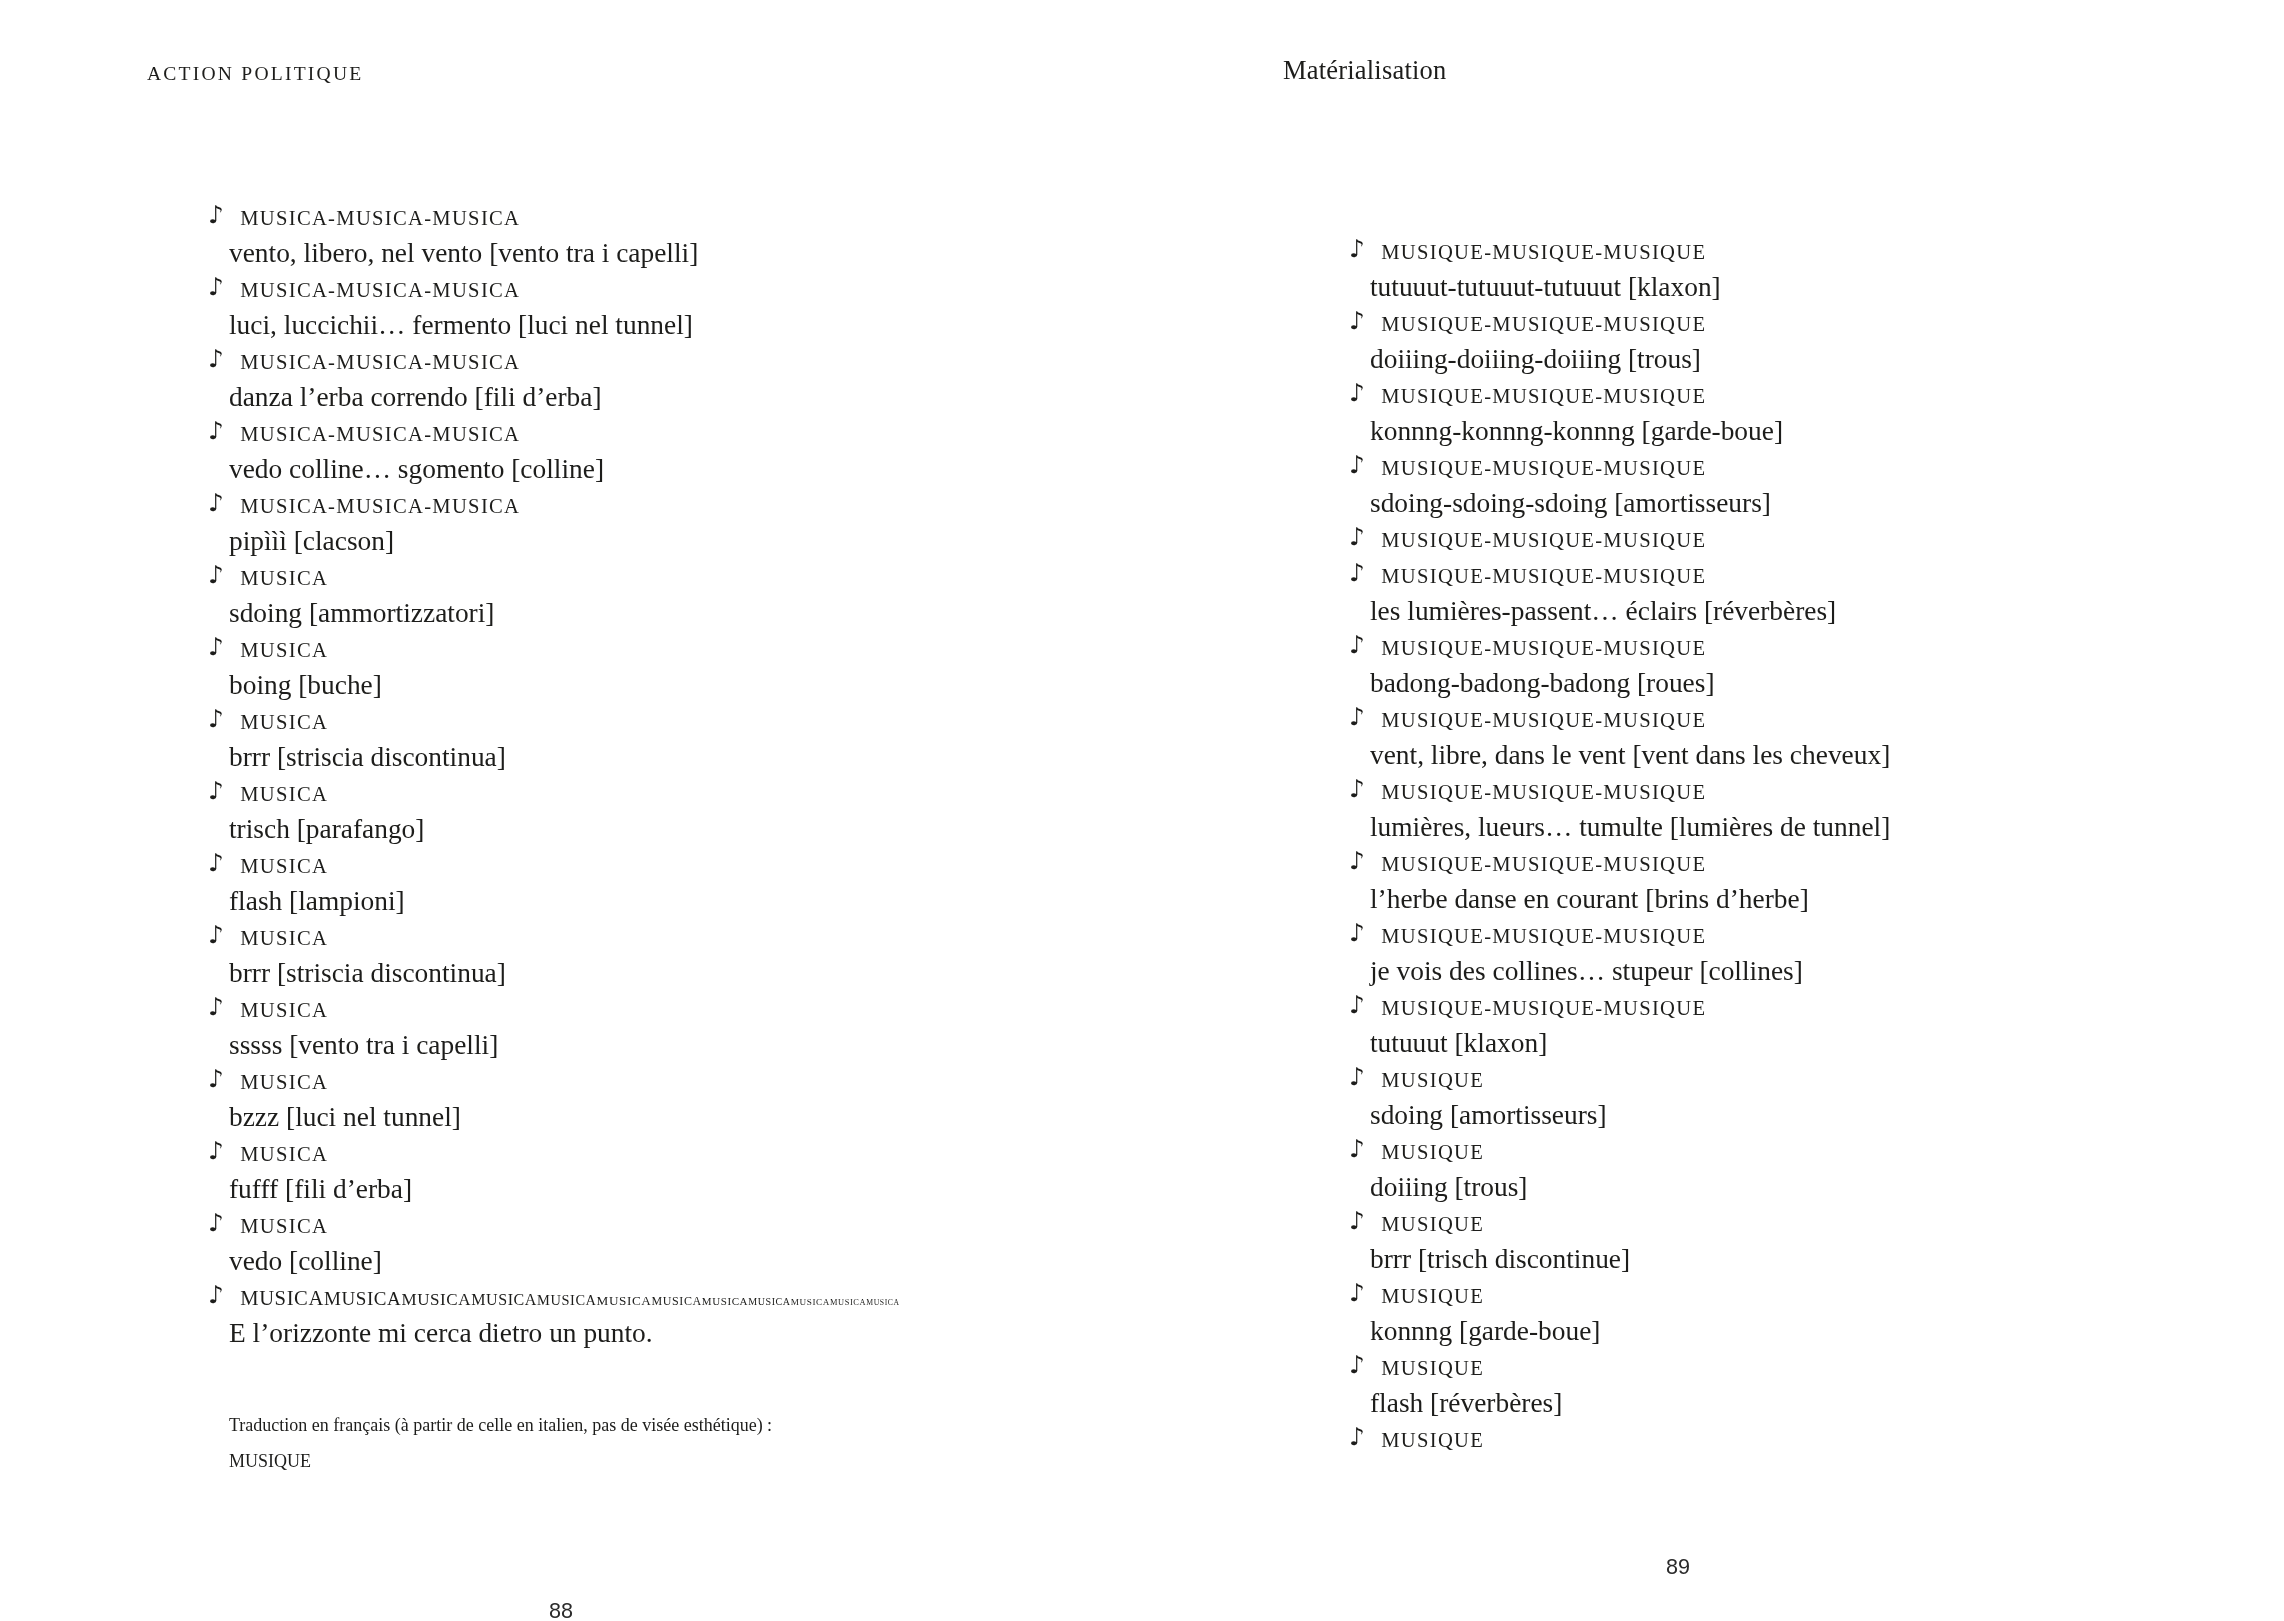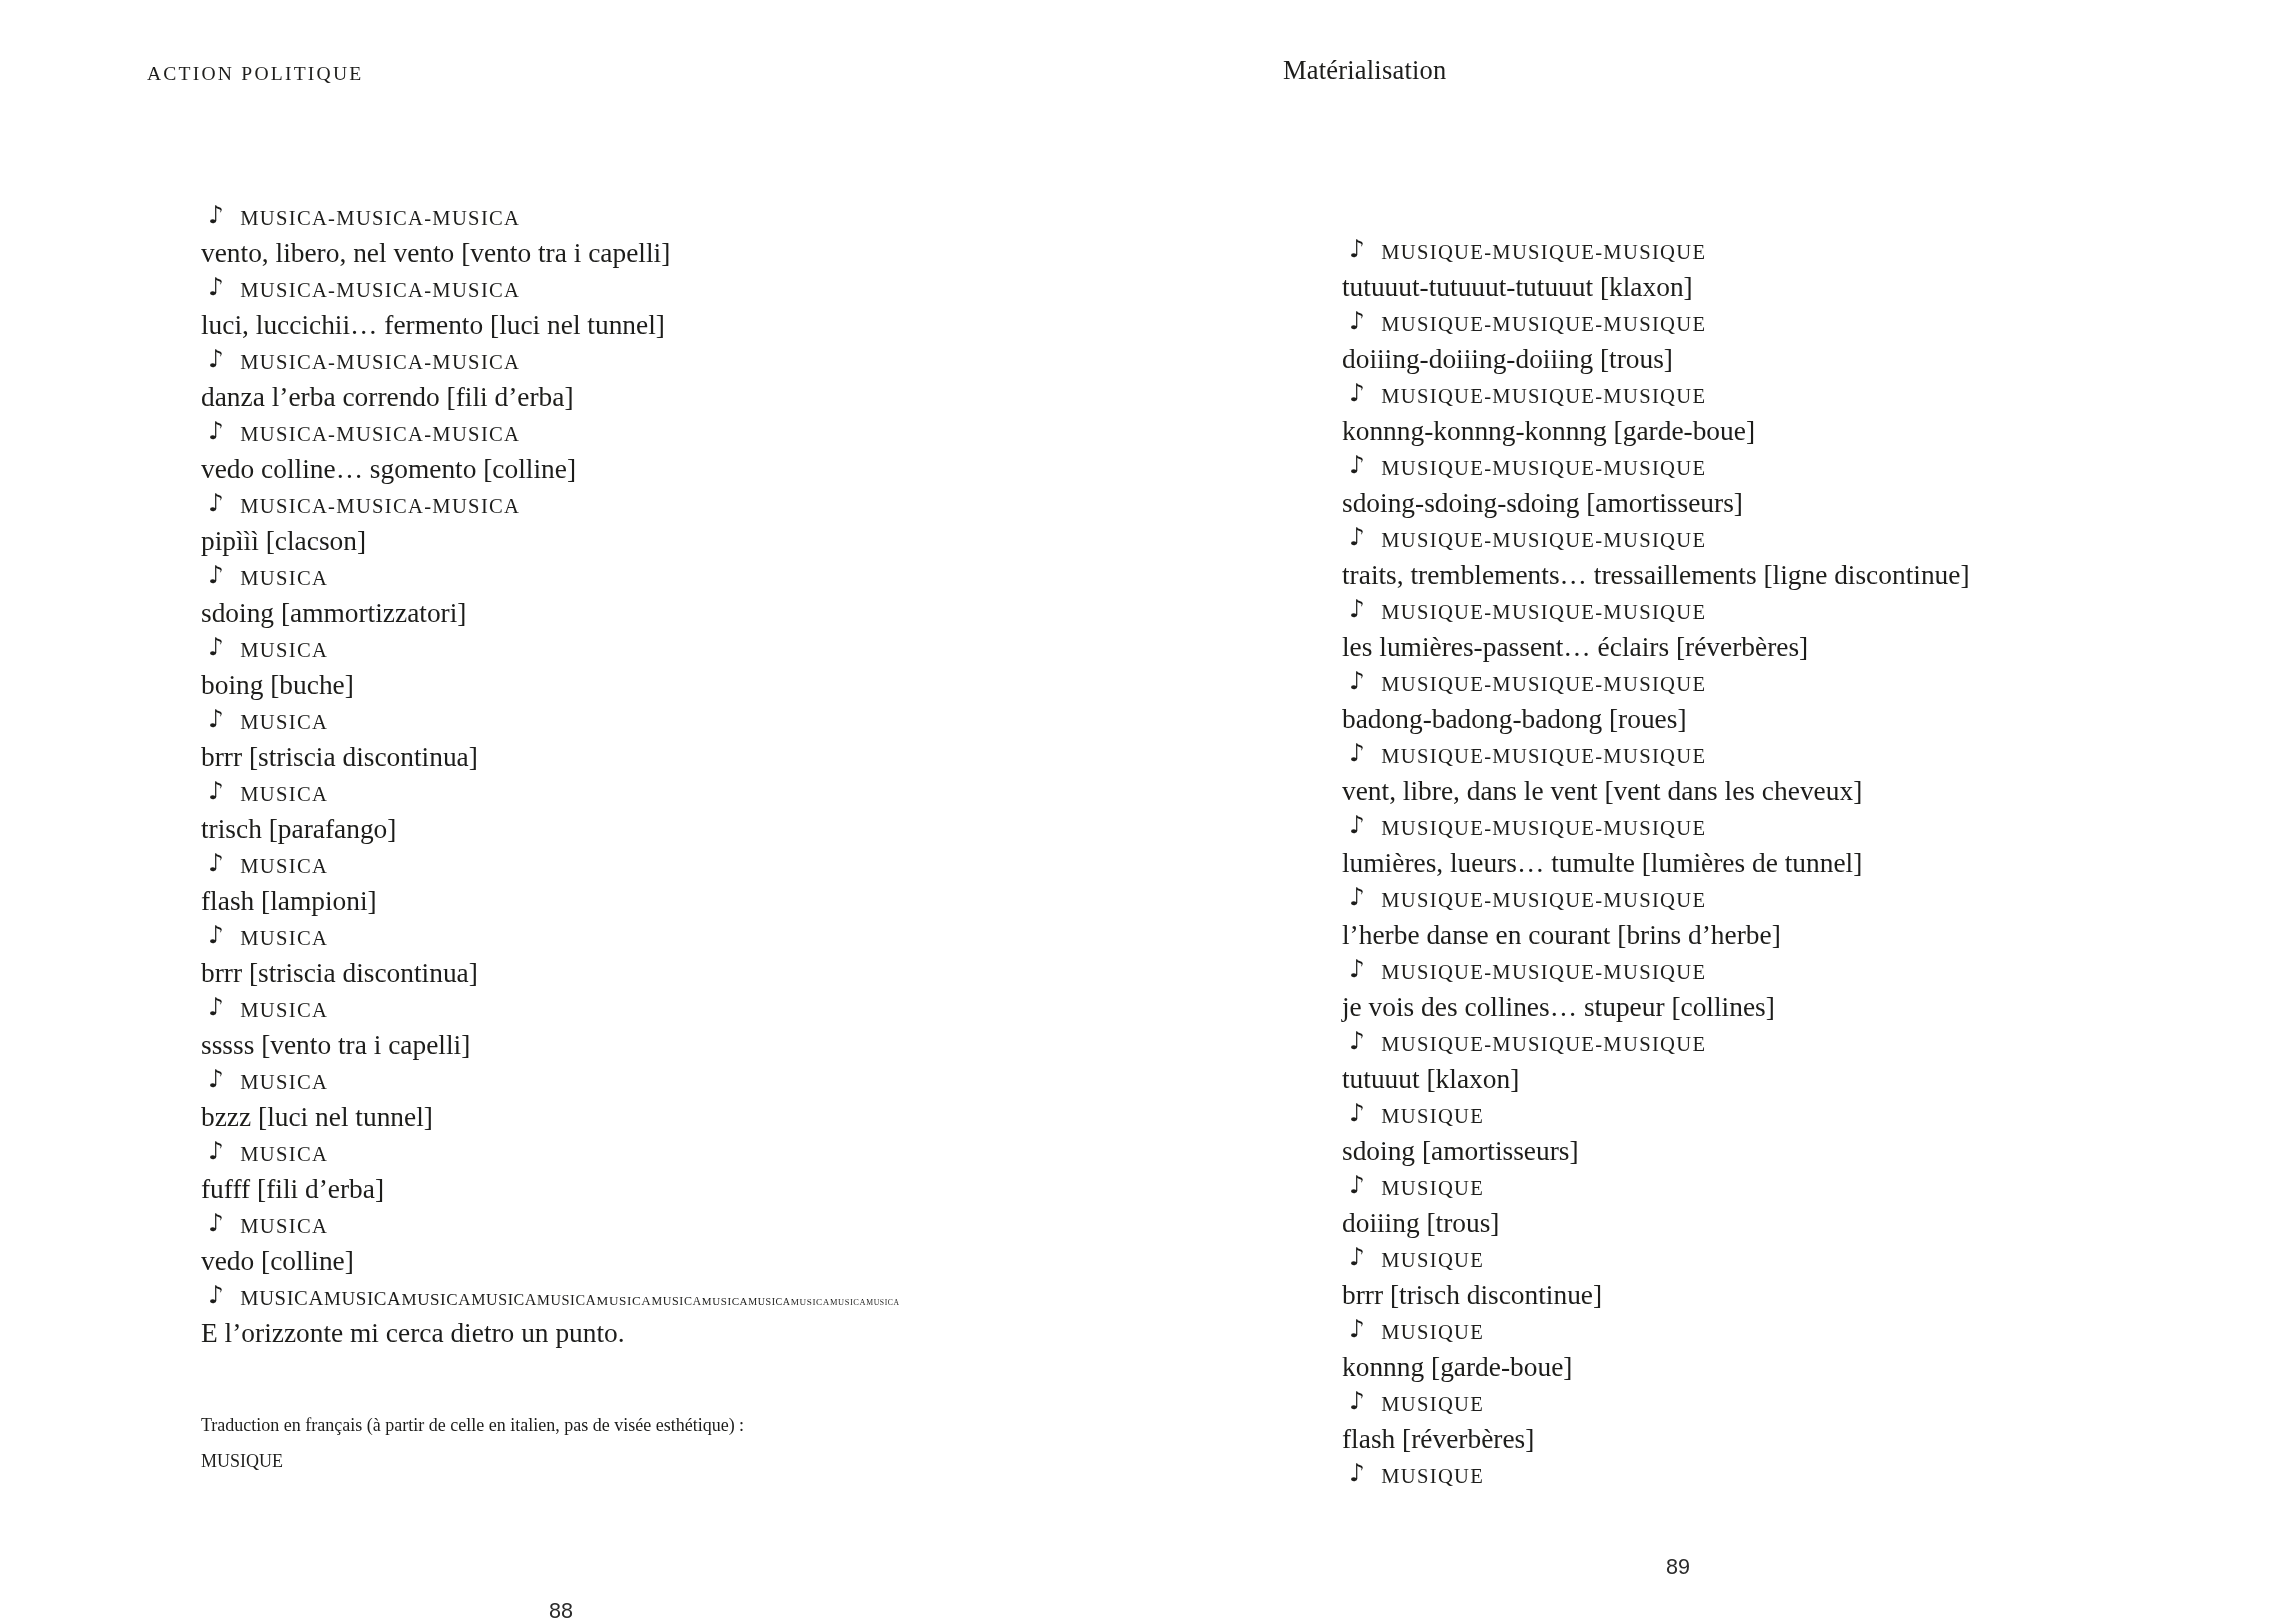--- a/index.html
+++ b/index.html
@@ -24,21 +24,21 @@
   .page.right .running-head {
     left: 140px; top: 55px;
     font-size: 26.5px; letter-spacing: 0.2px;
   }
 
   .textblock { position: absolute; }
   .page.left  .textblock { left: 201px; top: 199px; }
   .page.right .textblock { left: 199px; top: 233px; }
 
   .line { height: 36px; line-height: 36px; white-space: nowrap; }
-  .body-line { font-size: 27.4px; }
+  .body-line { font-size: 27.4px; margin-left: 28px; }
   .note-line { padding-left: 6.9px; }
   .note-line .caps {
     font-size: 20.6px;
     letter-spacing: 1.3px;
   }
   .note-glyph {
     font-family: "DejaVu Sans", sans-serif;
     font-size: 24.5px;
     margin-right: 16.7px;
     position: relative;
@@ -115,21 +115,20 @@
     <div class="textblock" id="right-lines">
         <div class="line note-line"><span class="note-glyph">♪</span><span class="caps">MUSIQUE-MUSIQUE-MUSIQUE</span></div>
         <div class="line body-line">tutuuut-tutuuut-tutuuut [klaxon]</div>
         <div class="line note-line"><span class="note-glyph">♪</span><span class="caps">MUSIQUE-MUSIQUE-MUSIQUE</span></div>
         <div class="line body-line">doiiing-doiiing-doiiing [trous]</div>
         <div class="line note-line"><span class="note-glyph">♪</span><span class="caps">MUSIQUE-MUSIQUE-MUSIQUE</span></div>
         <div class="line body-line">konnng-konnng-konnng [garde-boue]</div>
         <div class="line note-line"><span class="note-glyph">♪</span><span class="caps">MUSIQUE-MUSIQUE-MUSIQUE</span></div>
         <div class="line body-line">sdoing-sdoing-sdoing [amortisseurs]</div>
         <div class="line note-line"><span class="note-glyph">♪</span><span class="caps">MUSIQUE-MUSIQUE-MUSIQUE</span></div>
-        <div class="line body-line">traits, tremblements… tressaillements [ligne discontinue]</div>
         <div class="line note-line"><span class="note-glyph">♪</span><span class="caps">MUSIQUE-MUSIQUE-MUSIQUE</span></div>
         <div class="line body-line">les lumières-passent… éclairs [réverbères]</div>
         <div class="line note-line"><span class="note-glyph">♪</span><span class="caps">MUSIQUE-MUSIQUE-MUSIQUE</span></div>
         <div class="line body-line">badong-badong-badong [roues]</div>
         <div class="line note-line"><span class="note-glyph">♪</span><span class="caps">MUSIQUE-MUSIQUE-MUSIQUE</span></div>
         <div class="line body-line">vent, libre, dans le vent [vent dans les cheveux]</div>
         <div class="line note-line"><span class="note-glyph">♪</span><span class="caps">MUSIQUE-MUSIQUE-MUSIQUE</span></div>
         <div class="line body-line">lumières, lueurs… tumulte [lumières de tunnel]</div>
         <div class="line note-line"><span class="note-glyph">♪</span><span class="caps">MUSIQUE-MUSIQUE-MUSIQUE</span></div>
         <div class="line body-line">l’herbe danse en courant [brins d’herbe]</div>

